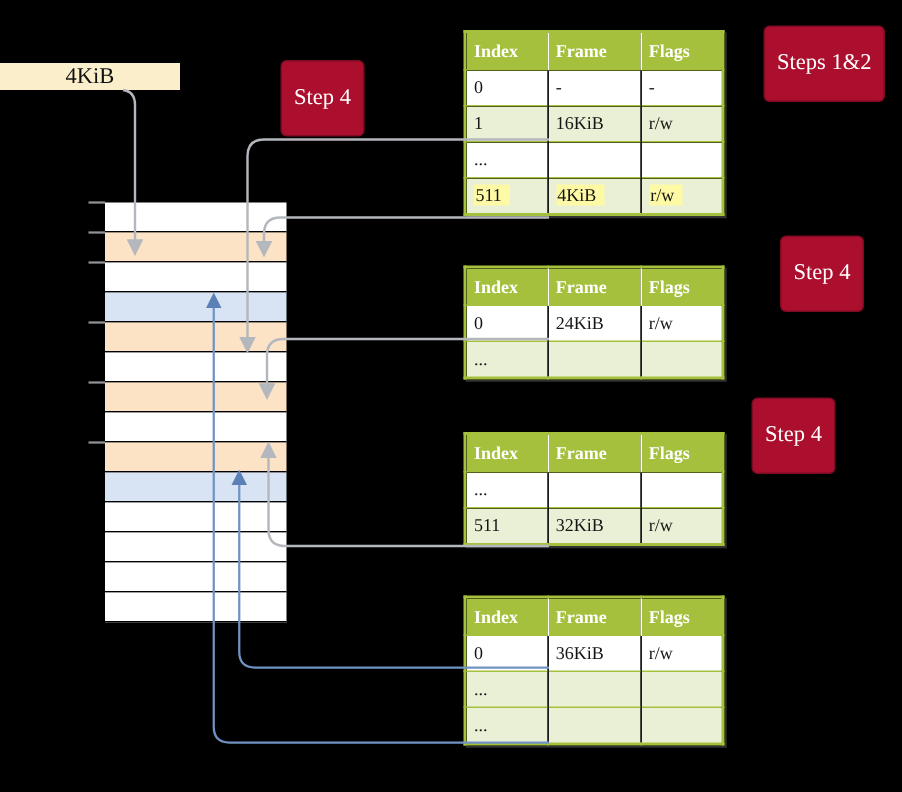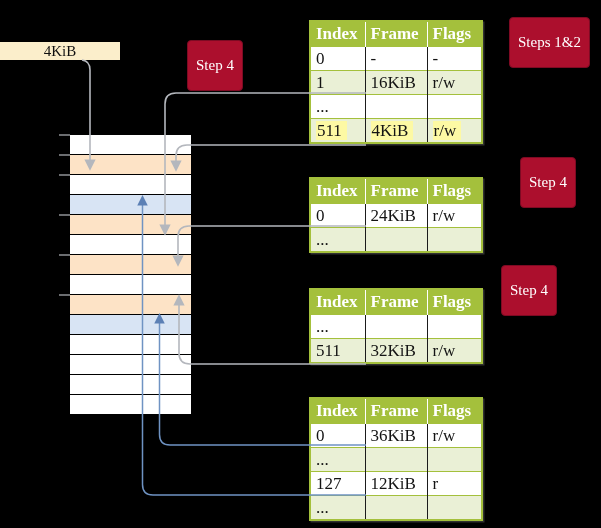--- a/index.html
+++ b/index.html
@@ -24,21 +24,21 @@
   #badge-3{left:501px;top:265px}
   .stack{position:absolute;left:70px;top:135px;width:121px;}
   .frame-row{height:20px;box-sizing:border-box;border-bottom:1.8px solid #000;}
   .frame-row.white{background:var(--frame-white);}
   .frame-row.peach{background:var(--frame-peach);}
   .frame-row.blue{background:var(--frame-blue);}
   .ptable{position:absolute;left:309px;}
   #ptable-0{top:20px} #ptable-1{top:177px} #ptable-2{top:288px} #ptable-3{top:397px}
   .ptable table{border-collapse:collapse;table-layout:fixed;width:172px;
     border:2px solid var(--table-green);box-shadow:1.5px 1.5px 0 rgba(175,175,175,.28);
-    font-family:"Liberation Serif","DejaVu Serif",serif;font-size:17px;}
+    font-family:"Liberation Serif","DejaVu Serif",serif;font-size:12px;}
   .ptable th{background:var(--table-green);color:#fff;font-weight:bold;text-align:left;
     height:24px;padding:0 0 0 5px;border-left:1.5px solid #fff;overflow:hidden;}
   .ptable th:first-child{border-left:none;}
   .ptable td{height:23px;padding:0 0 0 5px;border-left:1.5px solid #1b1b1b;
     border-top:1.5px solid var(--table-green);color:#141414;overflow:hidden;}
   .ptable td:first-child{border-left:none;}
   .ptable tr.green td{background:var(--table-row-green);}
   .ptable tr.white td{background:#fff;}
   .hl{background:var(--highlight-yellow);padding:0 5px 0 1px;}
   #overlay{position:absolute;left:0;top:0;width:601px;height:528px;pointer-events:none;}
@@ -187,25 +187,20 @@
         <tbody>
           <tr class="white">
             <td>0</td>
             <td>36KiB</td>
             <td>r/w</td>
           </tr>
           <tr class="green">
             <td>...</td>
             <td></td>
             <td></td>
-          </tr>
-          <tr class="white">
-            <td>127</td>
-            <td>12KiB</td>
-            <td>r</td>
           </tr>
           <tr class="green">
             <td>...</td>
             <td></td>
             <td></td>
           </tr>
         </tbody>
       </table>
     </div>
 

